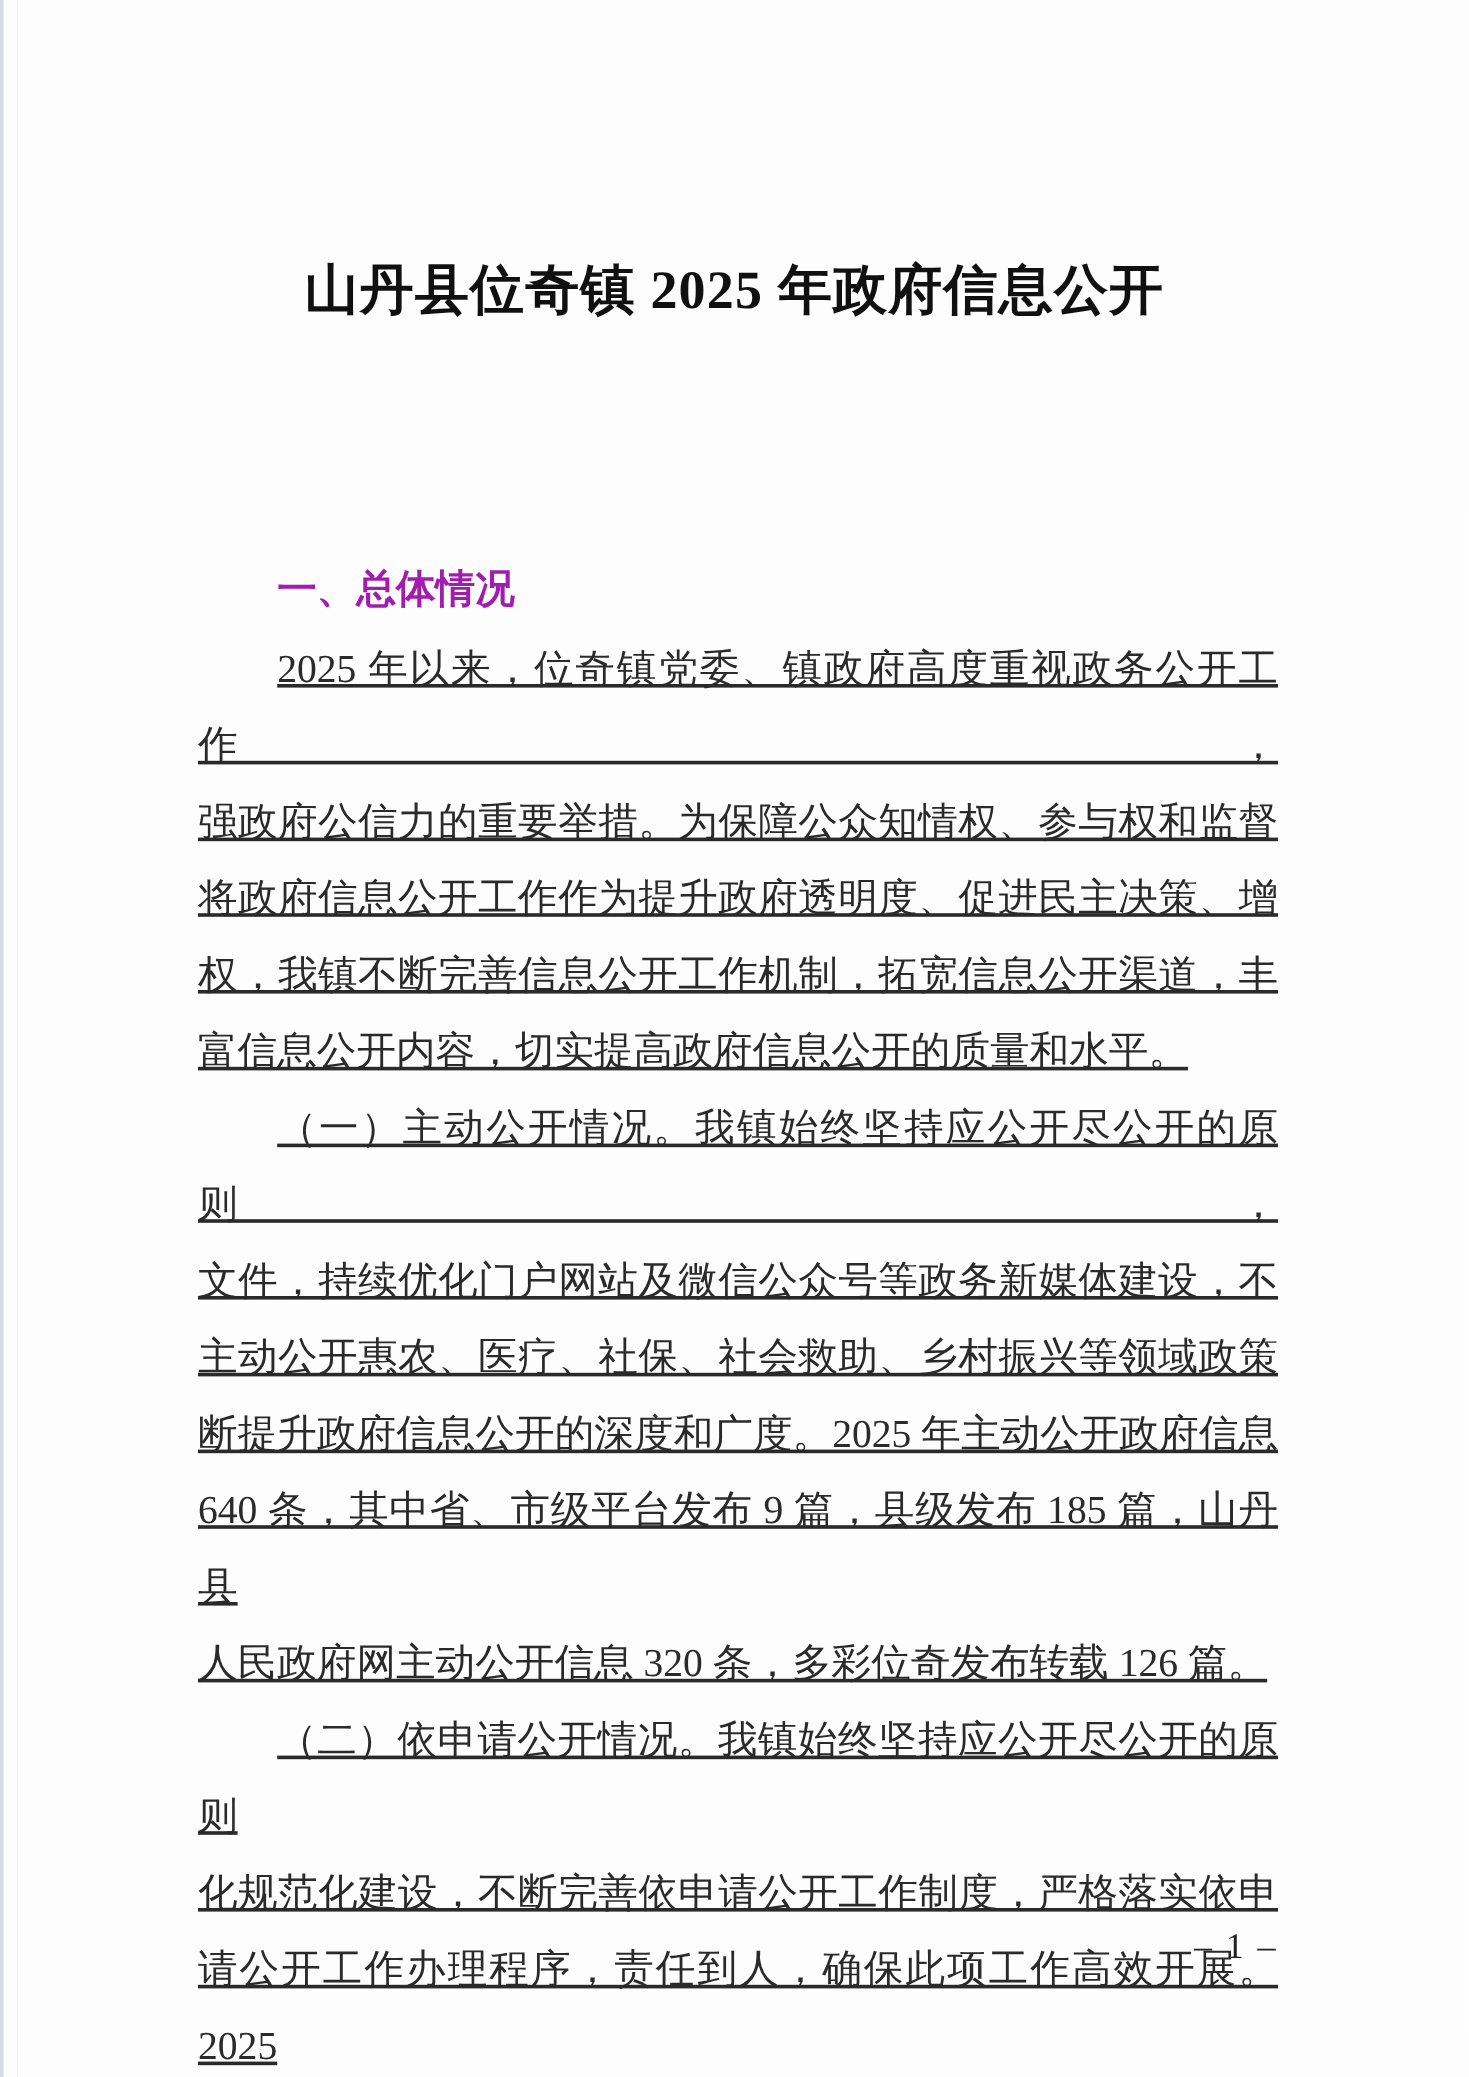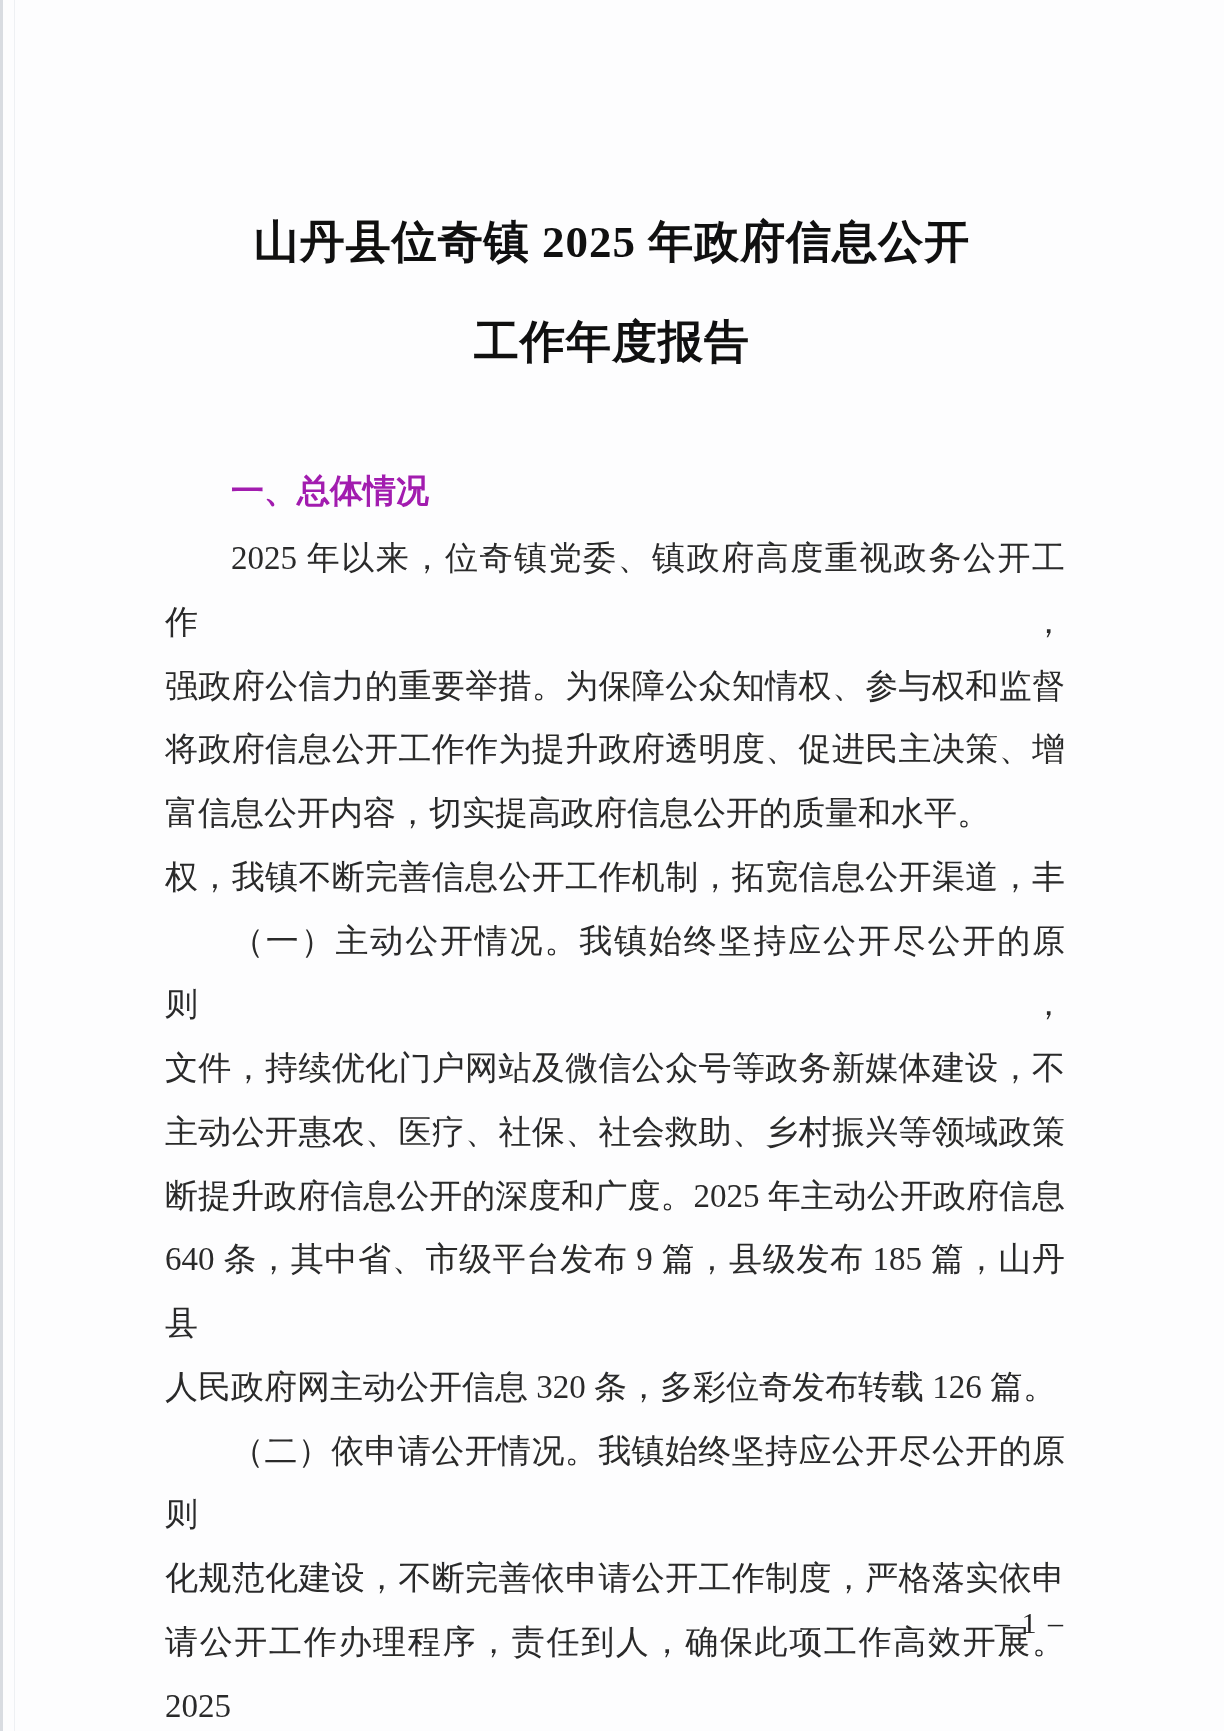--- a/index.html
+++ b/index.html
@@ -56,20 +56,21 @@
     top: 527px;
     width: 900px;
     font-family: "Liberation Serif", "DejaVu Serif", serif;
     font-size: 33px;
     line-height: 63.75px;
     color: #2a2a2a;
   }
   .line {
     text-align: justify;
     text-align-last: justify;
+    text-decoration: underline;
   }
   .line.para-end { text-align-last: left; }
   .line.indent { text-indent: 66px; }
   .page-number {
     position: absolute;
     top: 1605px;
     right: 159px;
     font-family: "Liberation Serif", "DejaVu Serif", serif;
     font-size: 30px;
     line-height: 36px;
@@ -77,31 +78,30 @@
     letter-spacing: 2px;
   }
 </style>
 </head>
 <body>
 
 <div class="page">
   <div class="edge-artifact"></div>
 
   <h1 class="title-line t1">山丹县位奇镇 2025 年政府信息公开</h1>
-  <h1 class="title-line t2">工作年度报告</h1>
 
   <div class="heading">一、总体情况</div>
 
   <div class="body-text">
     <div>
       <div class="line indent">2025 年以来，位奇镇党委、镇政府高度重视政务公开工作，</div>
       <div class="line">强政府公信力的重要举措。为保障公众知情权、参与权和监督</div>
       <div class="line">将政府信息公开工作作为提升政府透明度、促进民主决策、增</div>
+      <div class="line">权，我镇不断完善信息公开工作机制，拓宽信息公开渠道，丰</div>
       <div class="line para-end">富信息公开内容，切实提高政府信息公开的质量和水平。</div>
-      <div class="line">权，我镇不断完善信息公开工作机制，拓宽信息公开渠道，丰</div>
     </div>
     <div>
       <div class="line indent">（一）主动公开情况。我镇始终坚持应公开尽公开的原则，</div>
       <div class="line">文件，持续优化门户网站及微信公众号等政务新媒体建设，不</div>
       <div class="line">主动公开惠农、医疗、社保、社会救助、乡村振兴等领域政策</div>
       <div class="line">断提升政府信息公开的深度和广度。2025 年主动公开政府信息</div>
       <div class="line">640 条，其中省、市级平台发布 9 篇，县级发布 185 篇，山丹县</div>
       <div class="line para-end">人民政府网主动公开信息 320 条，多彩位奇发布转载 126 篇。</div>
     </div>
     <div>

